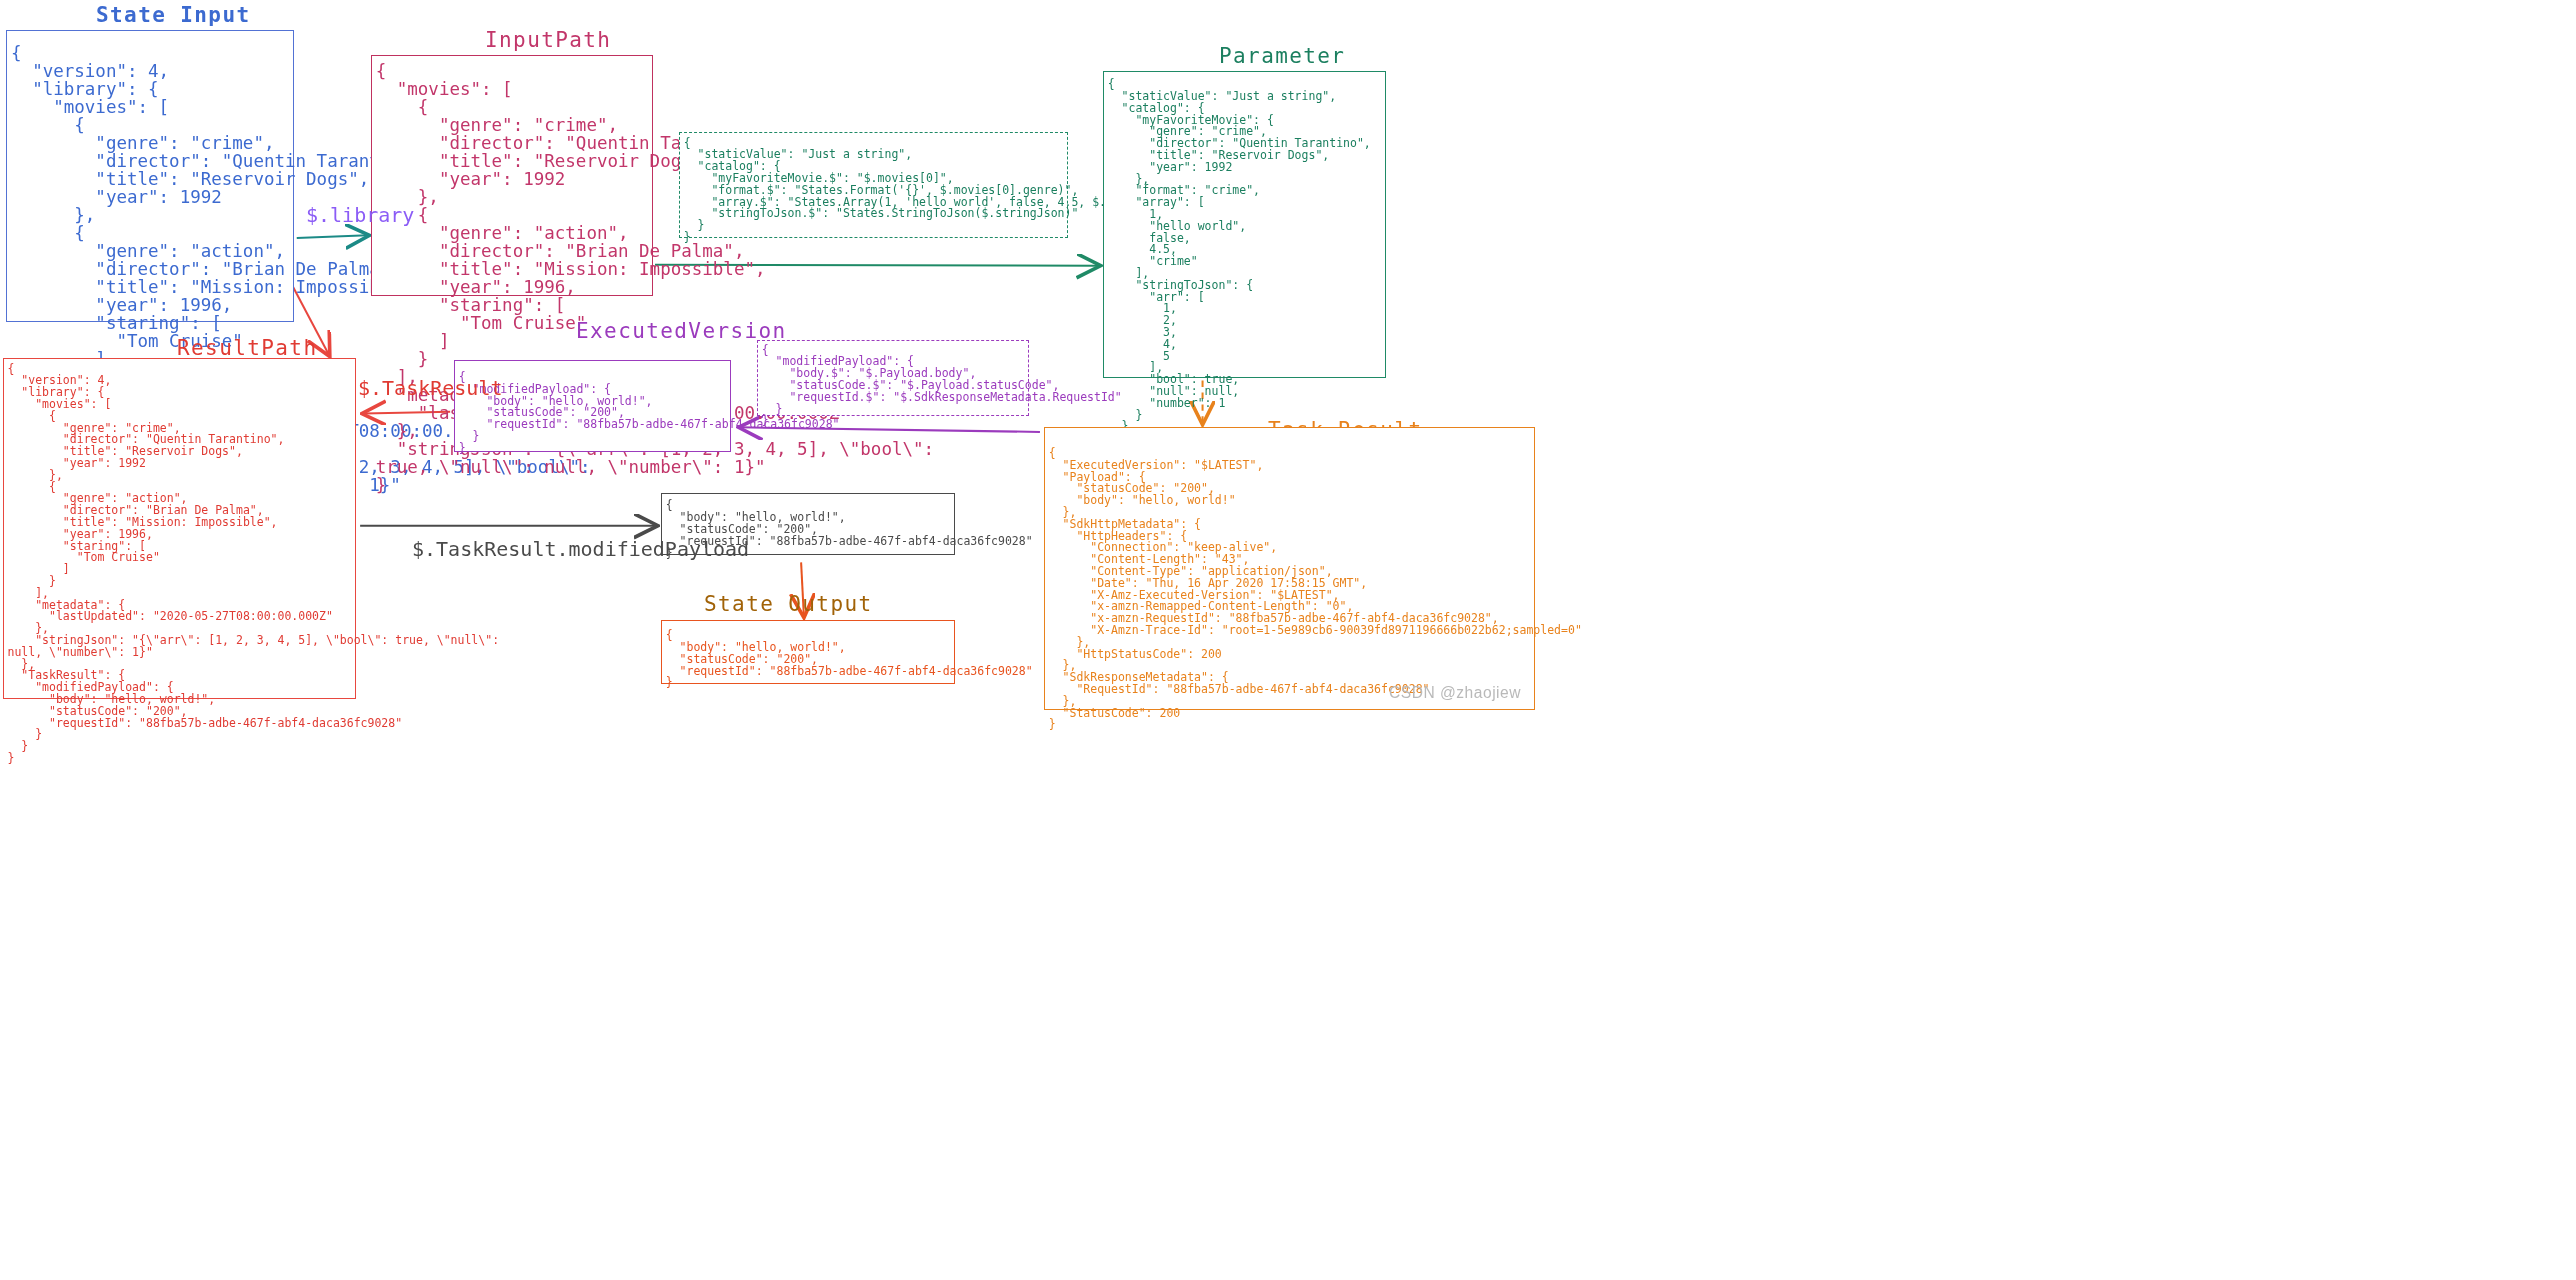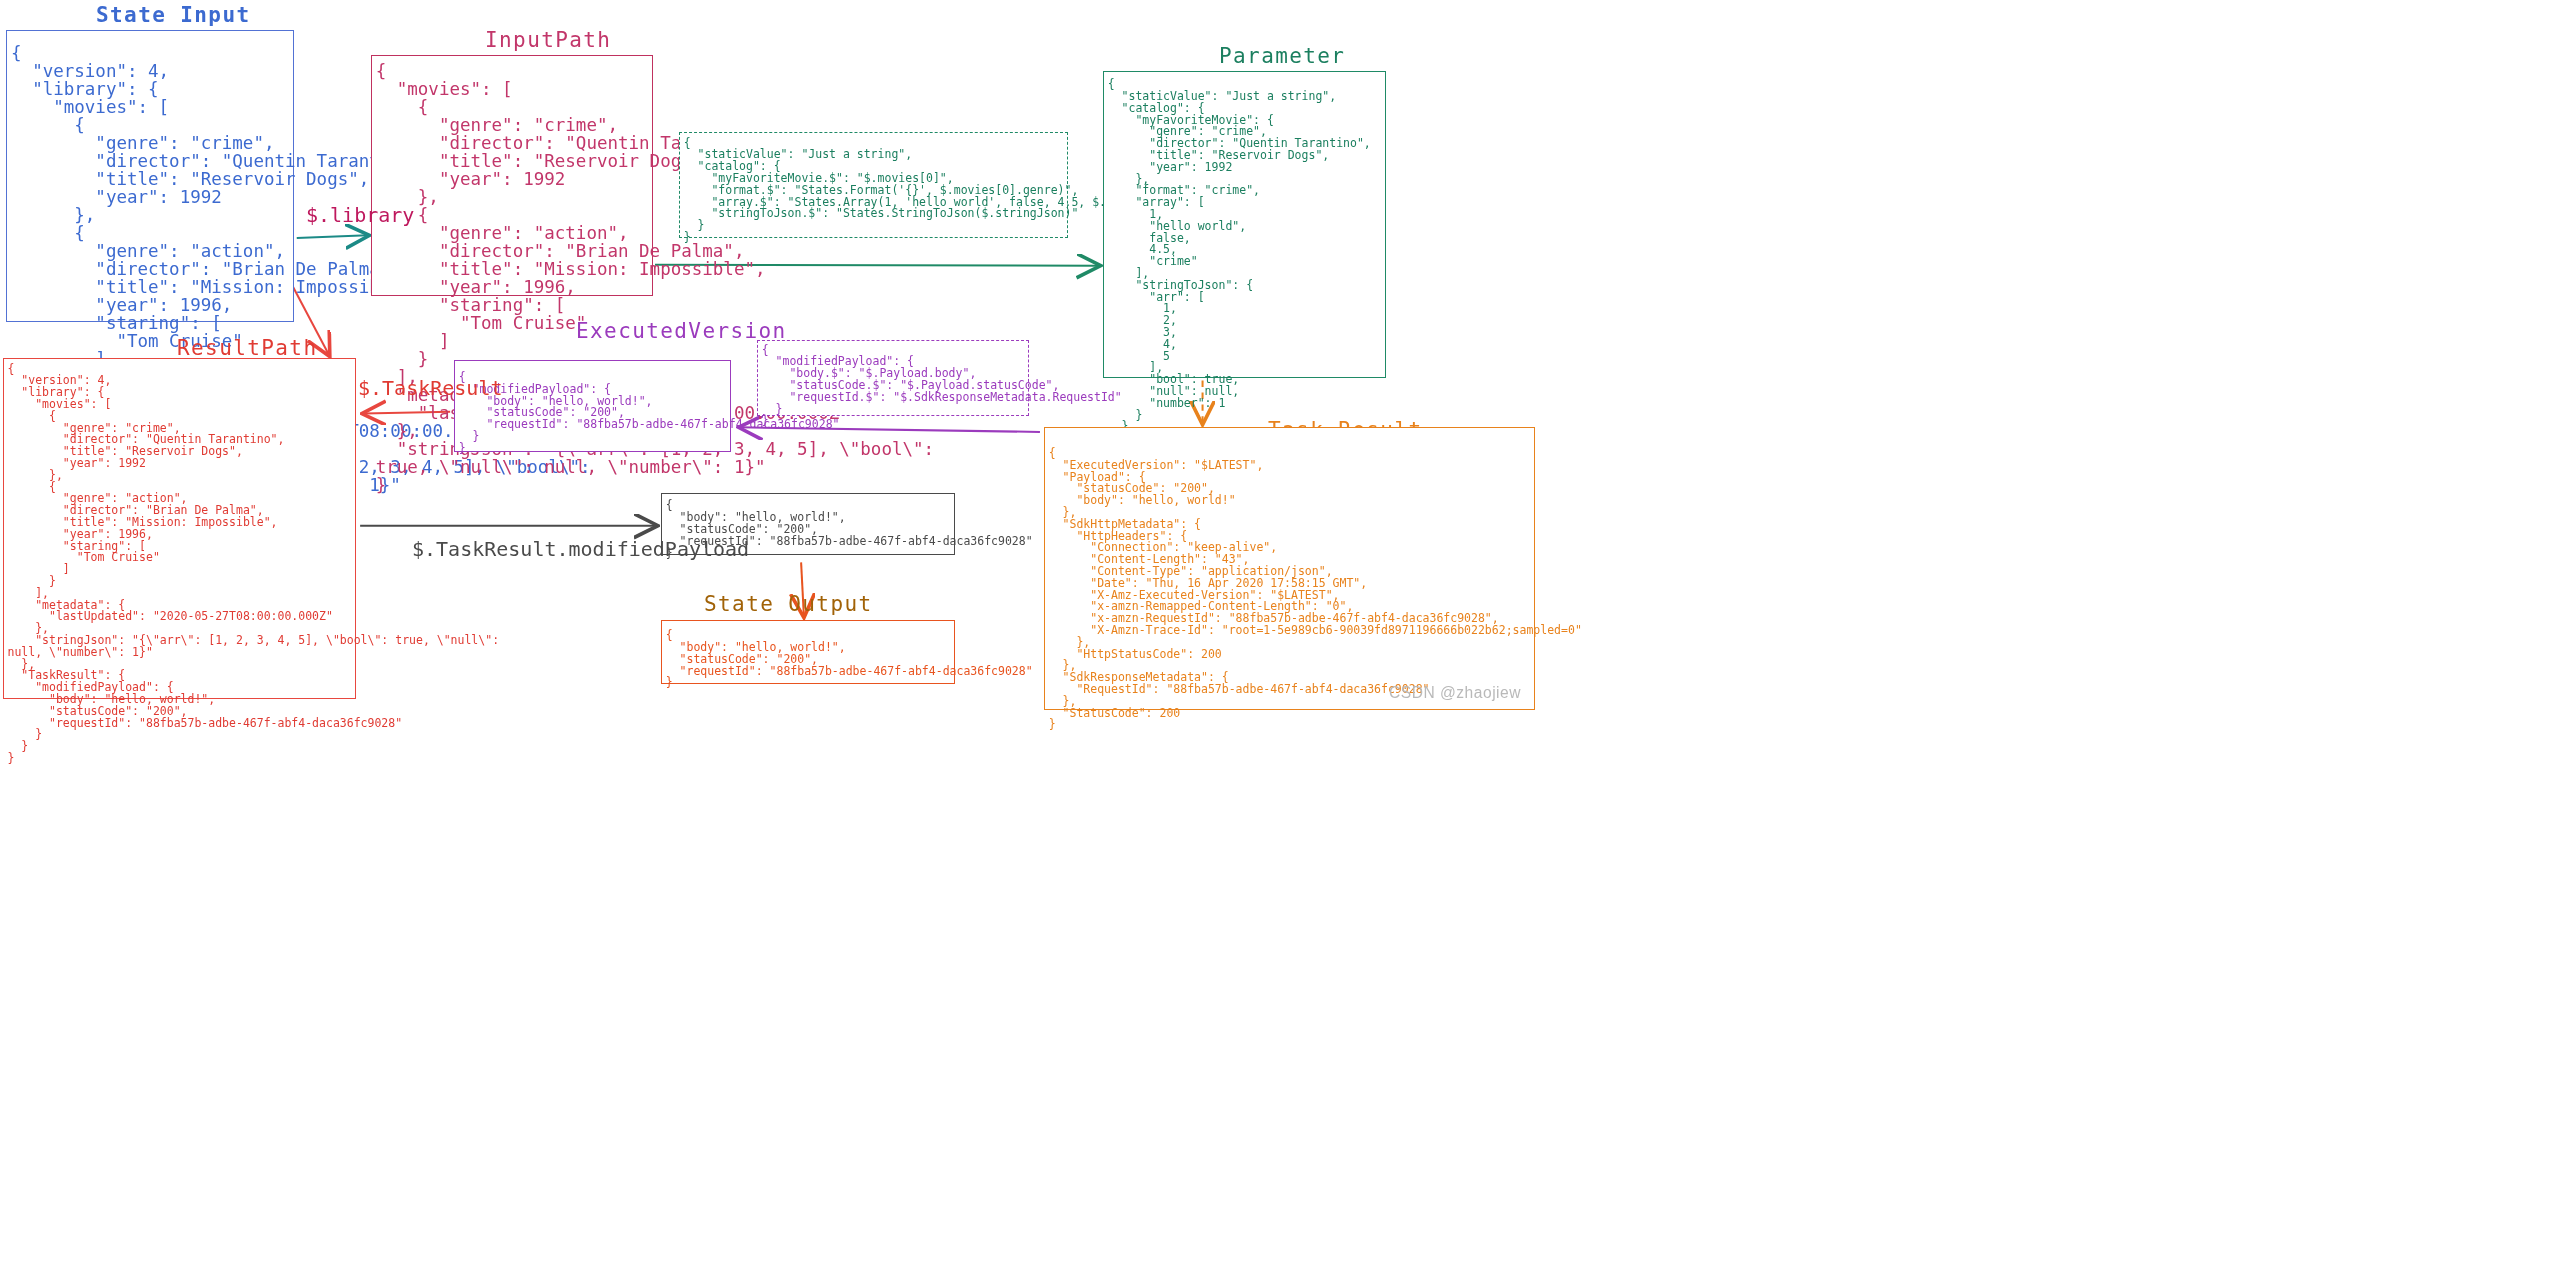--- a/index.html
+++ b/index.html
@@ -62,21 +62,21 @@
   #task-result-box pre{color:#e8821c;padding:20px 3.7px 0 3.7px;font-size:11.5px;line-height:11.8px;}
 
   #output-path-title{left:668px;top:464px;color:#1d4ed8;margin-top:48px;}
   #output-path-box{left:661px;top:493px;width:294px;height:62px;border-color:#4a4a4a;}
   #output-path-box pre{color:#4a4a4a;padding:6.4px 3.7px 0 3.7px;font-size:11.5px;line-height:11.8px;}
 
   #state-output-title{left:704px;top:592px;color:#a16207;}
   #state-output-box{left:661px;top:620px;width:294px;height:64px;border-color:#e8541f;}
   #state-output-box pre{color:#e8541f;padding:9.2px 3.7px 0 3.7px;font-size:11.5px;line-height:11.8px;}
 
-  #lbl-library{left:306px;top:203px;color:#be185d;}
+  #lbl-library{left:306px;top:203px;color:#8b5cf6;}
   #lbl-taskresult{left:358px;top:376px;color:#e03b33;text-align:center;}
   #lbl-taskresult-mp{left:412px;top:537px;color:#4a4a4a;}
 </style>
 </head>
 <body>
 
 <svg class="arrows" viewBox="0 0 2804 1394">
   <defs>
     <marker id="ah-teal" markerWidth="13" markerHeight="13" refX="11" refY="6" orient="auto">
       <path d="M0,0 L12,6 L0,12" fill="none" stroke="#1b8a86" stroke-width="1.8"></path>

